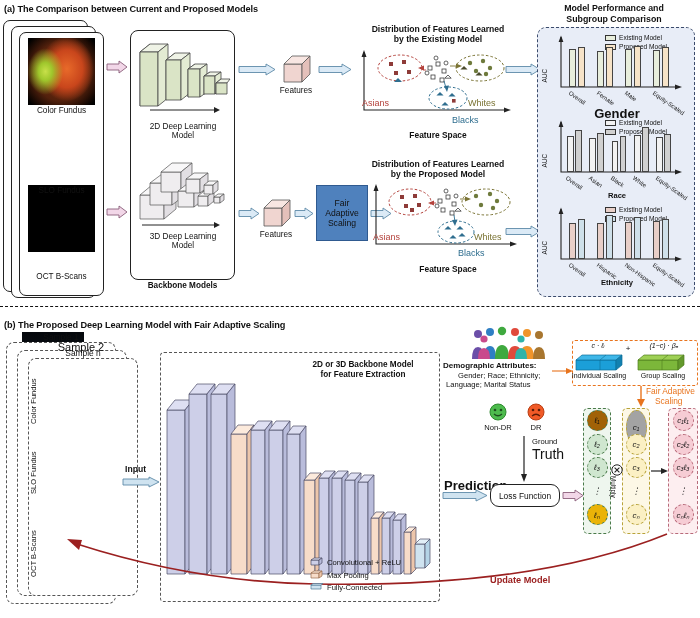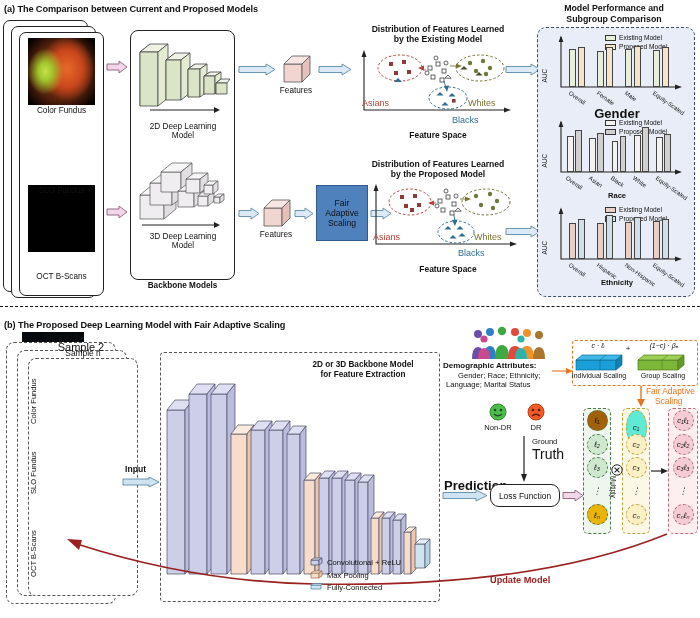--- a/index.html
+++ b/index.html
@@ -724,21 +724,21 @@
 <div class="abs" id="col-loss" style="left:585px; top:410px; width:24px;">
     <div class="abs node" style="left: 1.5px; top: 0px; width: 21px; height: 21px; background: #a16207; border: 0.9px dashed rgb(74, 122, 74);">ℓ₁</div>
     <div class="abs node" style="left: 1.5px; top: 23.5px; width: 21px; height: 21px; background: rgb(207, 230, 207); border: 0.9px dashed rgb(74, 122, 74);">ℓ₂</div>
     <div class="abs node" style="left: 1.5px; top: 47px; width: 21px; height: 21px; background: rgb(207, 230, 207); border: 0.9px dashed rgb(74, 122, 74);">ℓ₃</div>
     <div class="abs node" style="left: 1.5px; top: 70.5px; width: 21px; height: 21px; background: transparent; border: none; font-size: 9px;">⋮</div>
     <div class="abs node" style="left: 1.5px; top: 94px; width: 21px; height: 21px; background: #eab308; border: 0.9px dashed rgb(74, 122, 74);">ℓₙ</div>
   </div>
 
 <div class="abs colbox" style="left:622px; top:408px; width:28px; height:126px; border-color:#b8a33a; background:#fdf8e6;"></div>
 <div class="abs" id="col-coef" style="left:624px; top:410px; width:24px;">
-    <div class="abs node" style="left: 1.5px; top: 0px; width: 21px; height: 35px; background: #5eead4; border: 0.9px dashed rgb(184, 163, 58);">c₁</div>
+    <div class="abs node" style="left: 1.5px; top: 0px; width: 21px; height: 35px; background: #a3a3a3; border: 0.9px dashed rgb(184, 163, 58);">c₁</div>
     <div class="abs node" style="left: 1.5px; top: 23.5px; width: 21px; height: 21px; background: rgb(251, 240, 196); border: 0.9px dashed rgb(184, 163, 58);">c₂</div>
     <div class="abs node" style="left: 1.5px; top: 47px; width: 21px; height: 21px; background: rgb(251, 240, 196); border: 0.9px dashed rgb(184, 163, 58);">c₃</div>
     <div class="abs node" style="left: 1.5px; top: 70.5px; width: 21px; height: 21px; background: transparent; border: none; font-size: 9px;">⋮</div>
     <div class="abs node" style="left: 1.5px; top: 94px; width: 21px; height: 21px; background: rgb(251, 240, 196); border: 0.9px dashed rgb(184, 163, 58);">cₙ</div>
   </div>
 
 <div class="abs colbox" style="left:668px; top:408px; width:30px; height:126px; border-color:#b86a7a; background:#fdeef0;"></div>
 <div class="abs" id="col-res" style="left:669px; top:410px; width:28px;">
     <div class="abs node" style="left: 3.5px; top: 0px; width: 21px; height: 21px; background: rgb(246, 204, 212); border: 0.9px dashed rgb(184, 106, 122);">c₁ℓ₁</div>
     <div class="abs node" style="left: 3.5px; top: 23.5px; width: 21px; height: 21px; background: rgb(246, 204, 212); border: 0.9px dashed rgb(184, 106, 122);">c₂ℓ₂</div>

